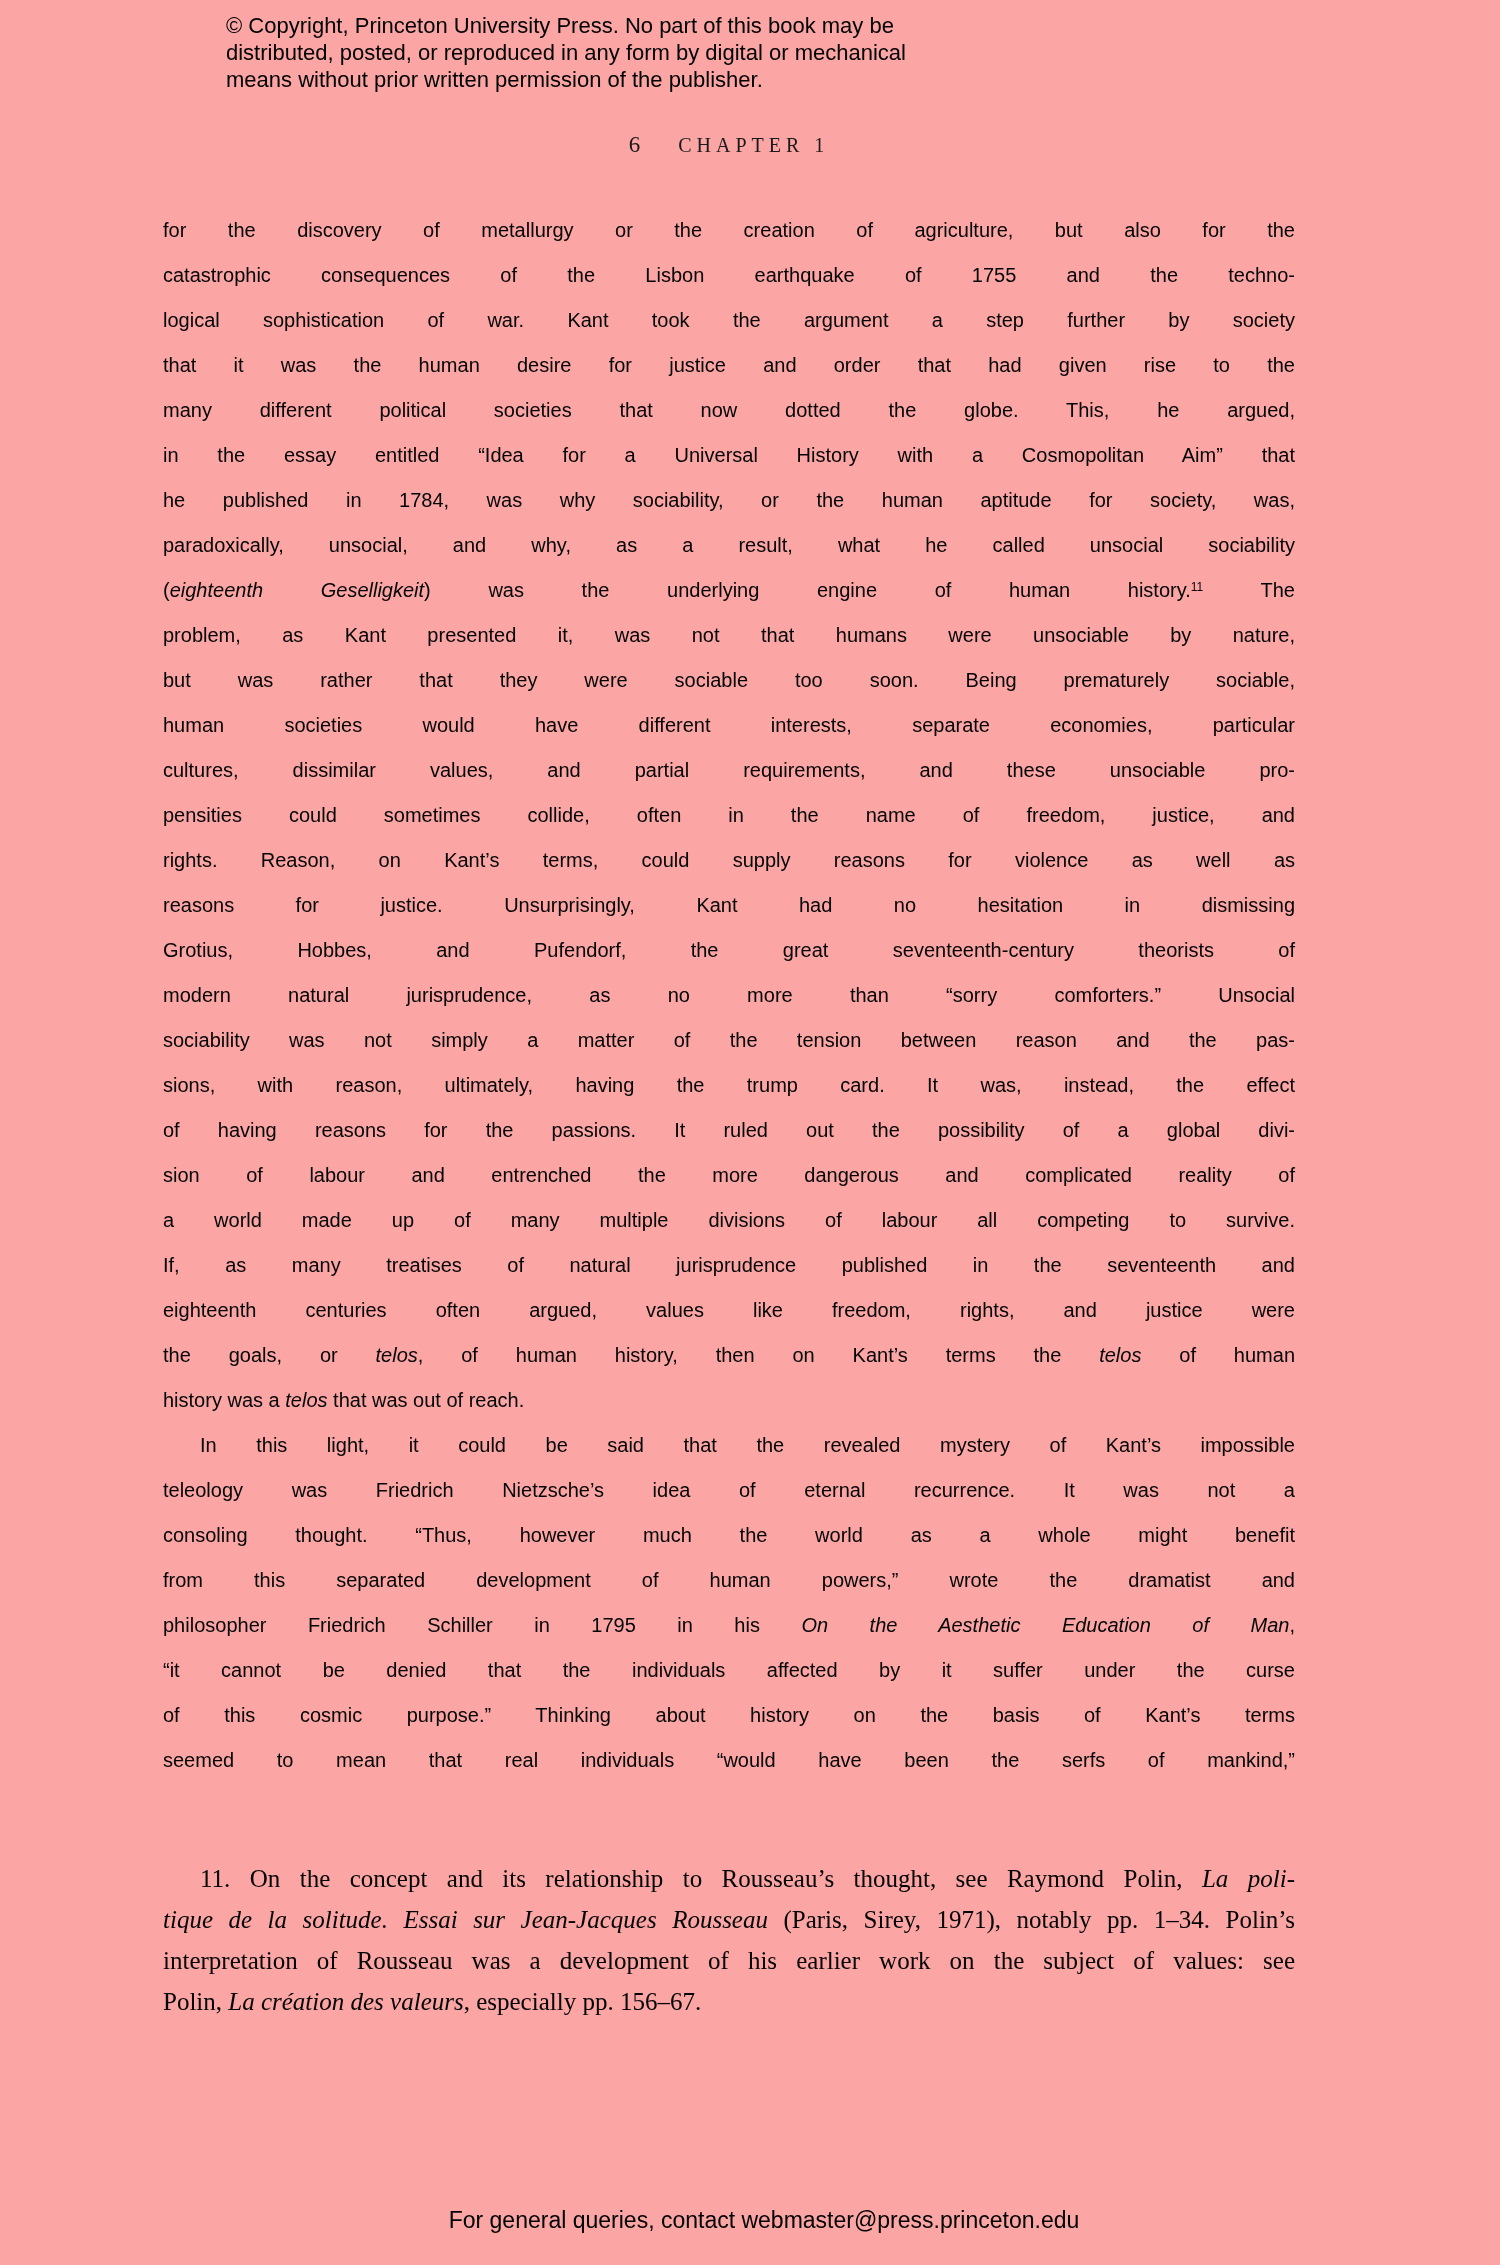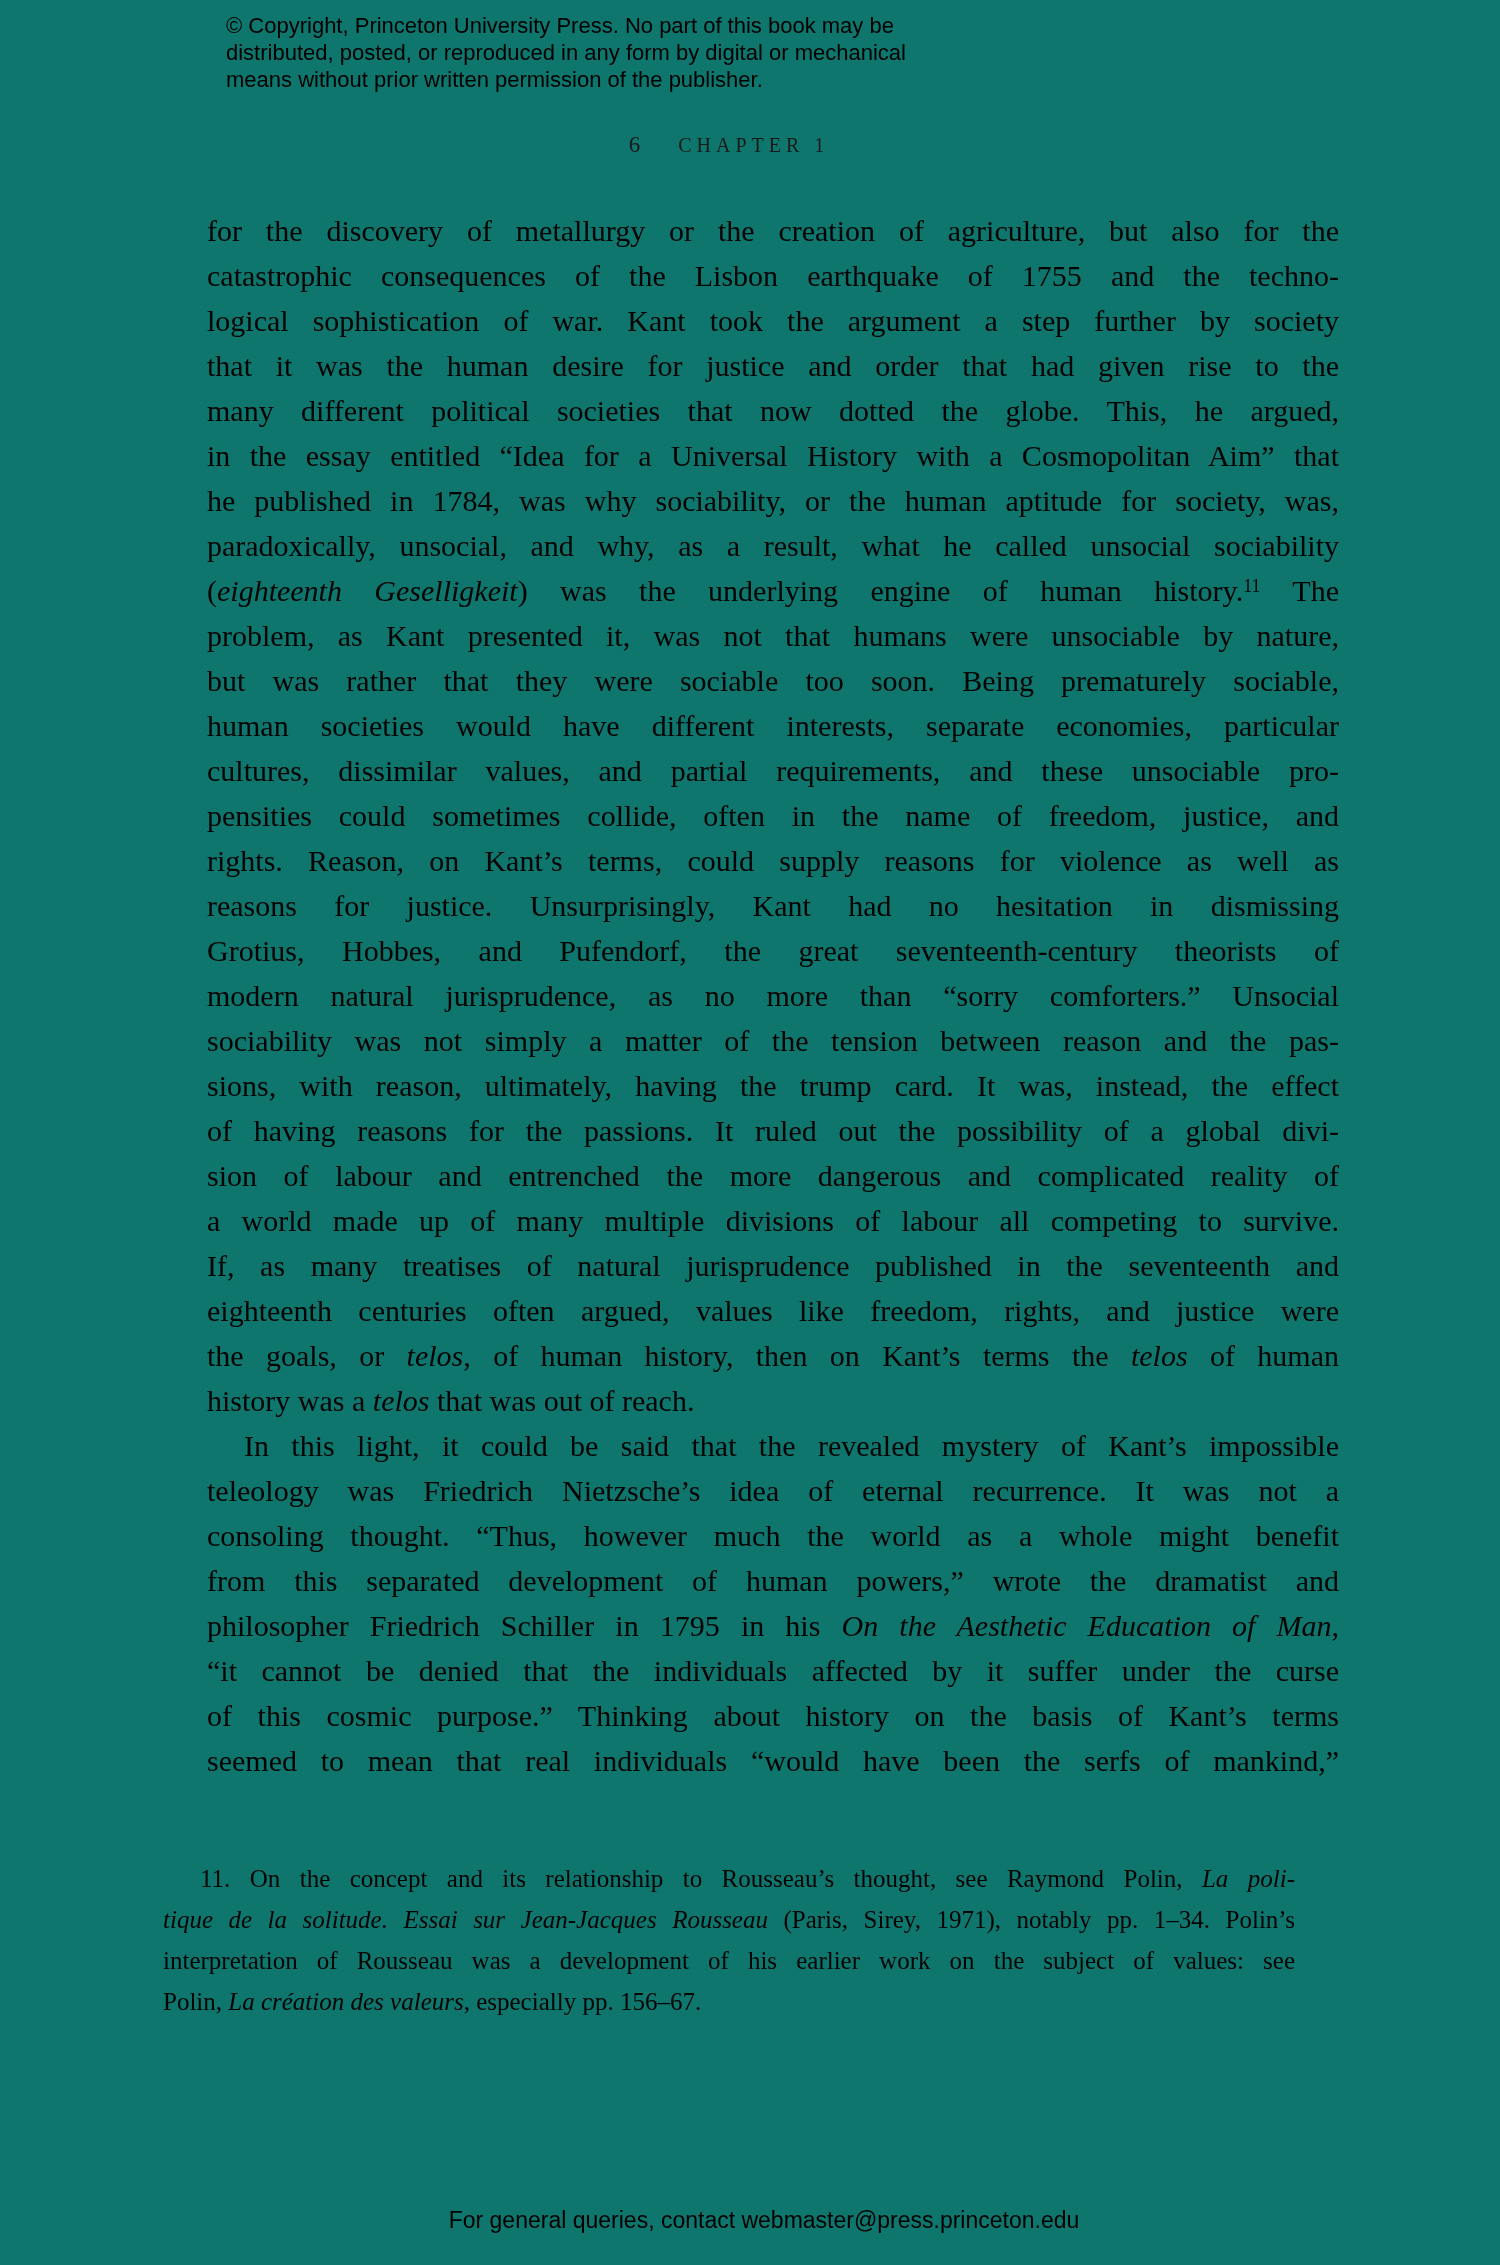--- a/index.html
+++ b/index.html
@@ -1,20 +1,20 @@
 <!DOCTYPE html>
 <html><head>
 <meta charset="utf-8">
 <style>
   html, body { margin: 0; padding: 0; background: #ffffff; }
   .page {
     position: relative;
     width: 1500px;
     height: 2265px;
-    background: #0f766e;
+    background: #fca5a5;
     color: #000000;
     overflow: hidden;
   }
   .copyright {
     position: absolute;
     left: 226px;
     top: 12px;
     font-family: "Liberation Sans", sans-serif;
     font-size: 22px;
     line-height: 27px;
@@ -32,24 +32,23 @@
     font-family: "Liberation Serif", serif;
     color: #1a1a1a;
   }
   .pagenum { font-size: 23px; }
   .chapter { font-size: 20px; letter-spacing: 5px; }
   .body-text {
     position: absolute;
     left: 163px;
     top: 208px;
     width: 1132px;
-    font-family: Liberation Serif, serif;
-    font-size: 30px;
+    font-family: Liberation Sans, sans-serif;
+    font-size: 20px;
     color: #040404;
-    margin-left: 44px;
   }
   .body-text .line { line-height: 45px; }
   .line {
     text-align: justify;
     text-align-last: justify;
     white-space: normal;
   }
   .line.last { text-align-last: left; }
   .line.indent { text-indent: 37px; }
   .footnote {

